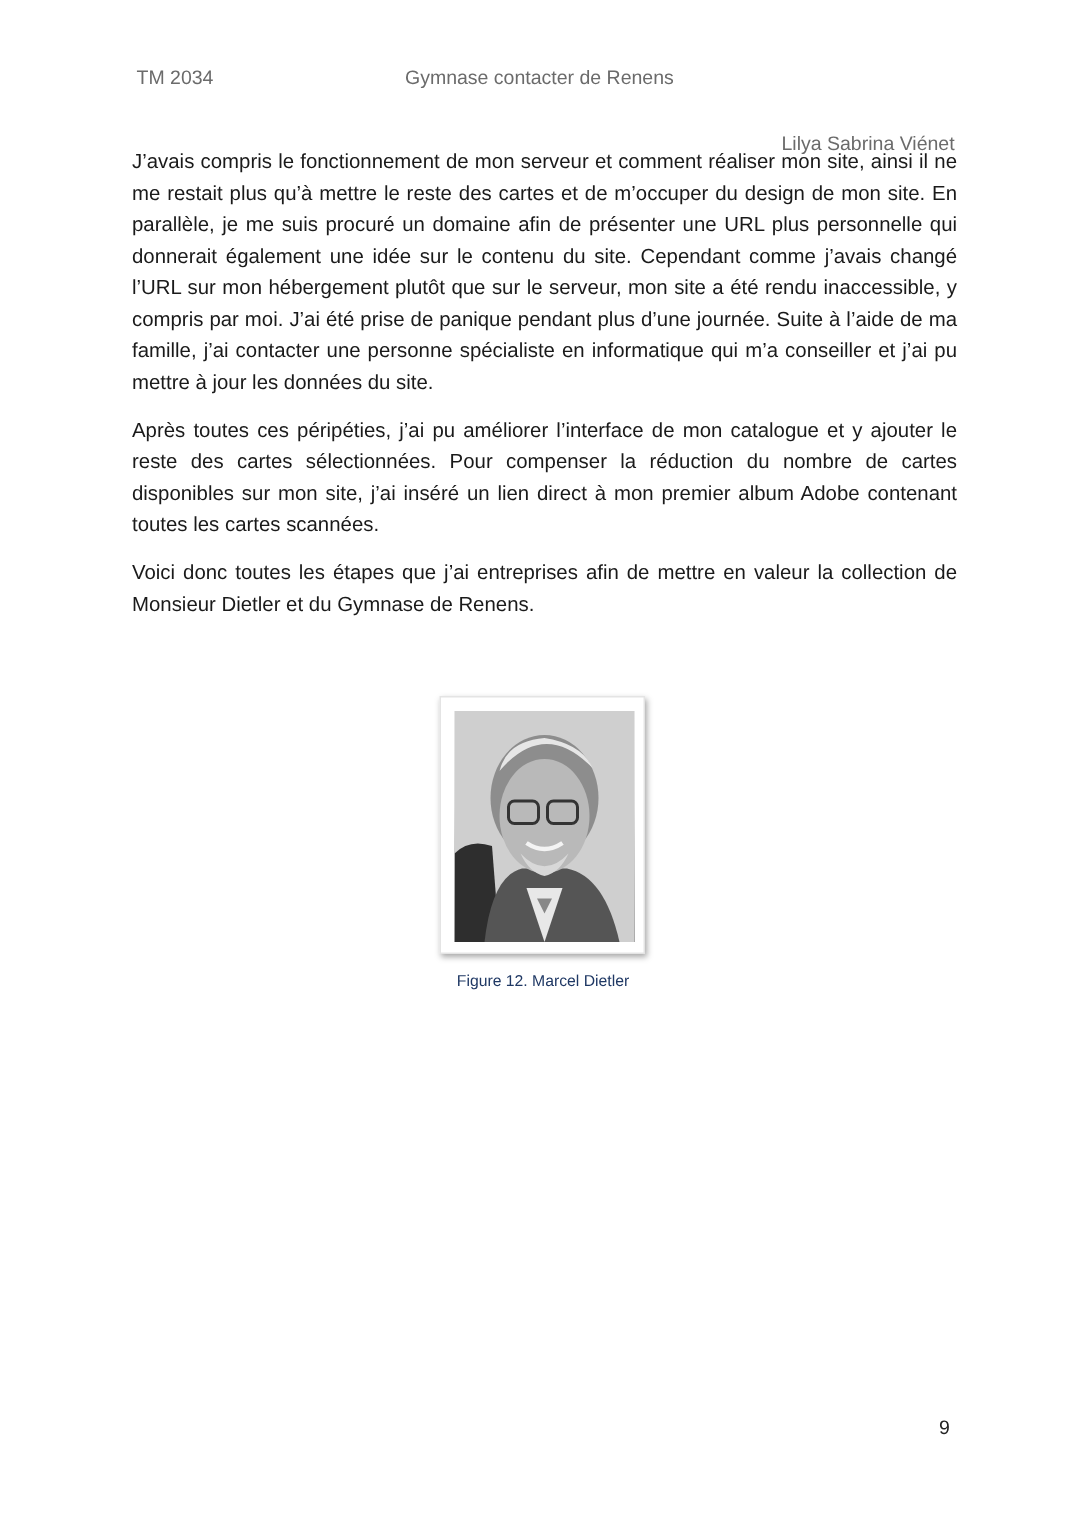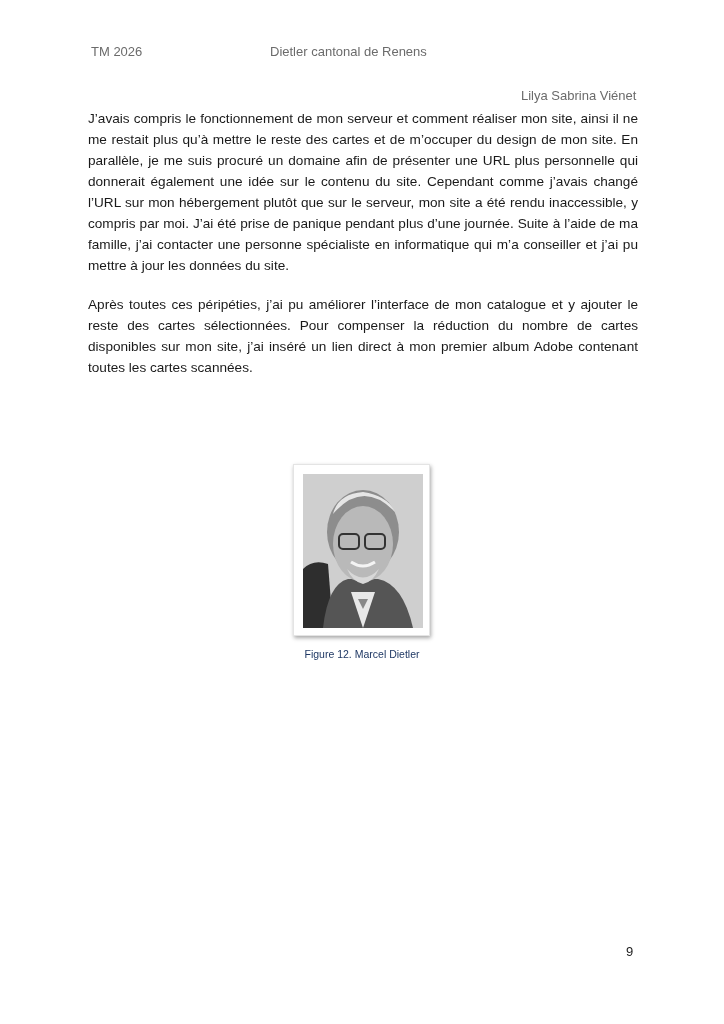--- a/index.html
+++ b/index.html
@@ -6,44 +6,45 @@
   body { width: 724px; height: 1024px; position: relative; overflow: hidden;
          font-family: "Liberation Sans", "DejaVu Sans", sans-serif; color: #1a1a1a; }
   .header { position: absolute; top: 44px; left: 0; width: 724px; height: 20px;
             font-size: 13px; color: #6b6b6b; }
   .header span { position: absolute; top: 0; white-space: nowrap; }
   .h-left { left: 91px; }
   .h-center { left: 270px; }
   .h-right { left: 521px; margin-top: 44px; }
   .body-text { position: absolute; left: 88px; width: 550px; top: 90px;
                font-size: 13.6px; line-height: 21px; text-align: justify; }
-  .body-text p { margin: 18px 0 11px 0; }
+  .body-text p { margin: 7px 0 11px 0; }
   .figure { position: absolute; left: 293px; top: 464px; width: 137px; height: 172px;
             background: #fff; box-shadow: 1px 2px 4px rgba(0,0,0,0.35);
             border: 1px solid #e4e4e4; box-sizing: border-box; }
   .photo { position: absolute; left: 9px; top: 9px; width: 120px; height: 154px;
            background: linear-gradient(180deg, #d6d6d6 0%, #c4c4c4 40%, #8a8a8a 70%, #4a4a4a 100%);
            overflow: hidden; }
   .photo svg { width: 100%; height: 100%; display: block; }
   .caption { position: absolute; top: 648px; left: 0; width: 724px; text-align: center;
              font-size: 10.5px; color: #1f3864; }
   .page-number { position: absolute; top: 944px; left: 626px; font-size: 13px; color: #222; }
 </style>
 </head>
 <body>
 
 <div class="header">
-  <span class="h-left">TM 2026</span>
-  <span class="h-center">Dietler cantonal de Renens</span>
+  <span class="h-left">TM 2034</span>
+  <span class="h-center">Gymnase contacter de Renens</span>
   <span class="h-right">Lilya Sabrina Viénet</span>
 </div>
 
 <div class="body-text">
   <p>J’avais compris le fonctionnement de mon serveur et comment réaliser mon site, ainsi il ne me restait plus qu’à mettre le reste des cartes et de m’occuper du design de mon site. En parallèle, je me suis procuré un domaine afin de présenter une URL plus personnelle qui donnerait également une idée sur le contenu du site. Cependant comme j’avais changé l’URL sur mon hébergement plutôt que sur le serveur, mon site a été rendu inaccessible, y compris par moi. J’ai été prise de panique pendant plus d’une journée.  Suite à l’aide de ma famille, j’ai contacter une personne spécialiste en informatique qui m’a conseiller et j’ai pu mettre à jour les données du site.</p>
   <p>Après toutes ces péripéties, j’ai pu améliorer l’interface de mon catalogue et y ajouter le reste des cartes sélectionnées. Pour compenser la réduction du nombre de cartes disponibles sur mon site, j’ai inséré un lien direct à mon premier album Adobe contenant toutes les cartes scannées.</p>
+  <p>Voici donc toutes les étapes que j’ai entreprises afin de mettre en valeur la collection de Monsieur Dietler et du Gymnase de Renens.</p>
 </div>
 
 <div class="figure">
   <div class="photo" title="Black and white portrait photo of Marcel Dietler">
     <svg viewBox="0 0 120 154" preserveAspectRatio="none">
       <rect x="0" y="0" width="120" height="154" fill="#cfcfcf"></rect>
       <path d="M0 95 Q10 85 25 90 L30 154 L0 154 Z" fill="#2e2e2e"></path>
       <path d="M20 154 Q25 110 45 105 L75 105 Q100 110 110 154 Z" fill="#555"></path>
       <path d="M48 118 L60 154 L72 118 Z" fill="#e8e8e8"></path>
       <path d="M55 125 L60 135 L65 125 Z" fill="#888"></path>

